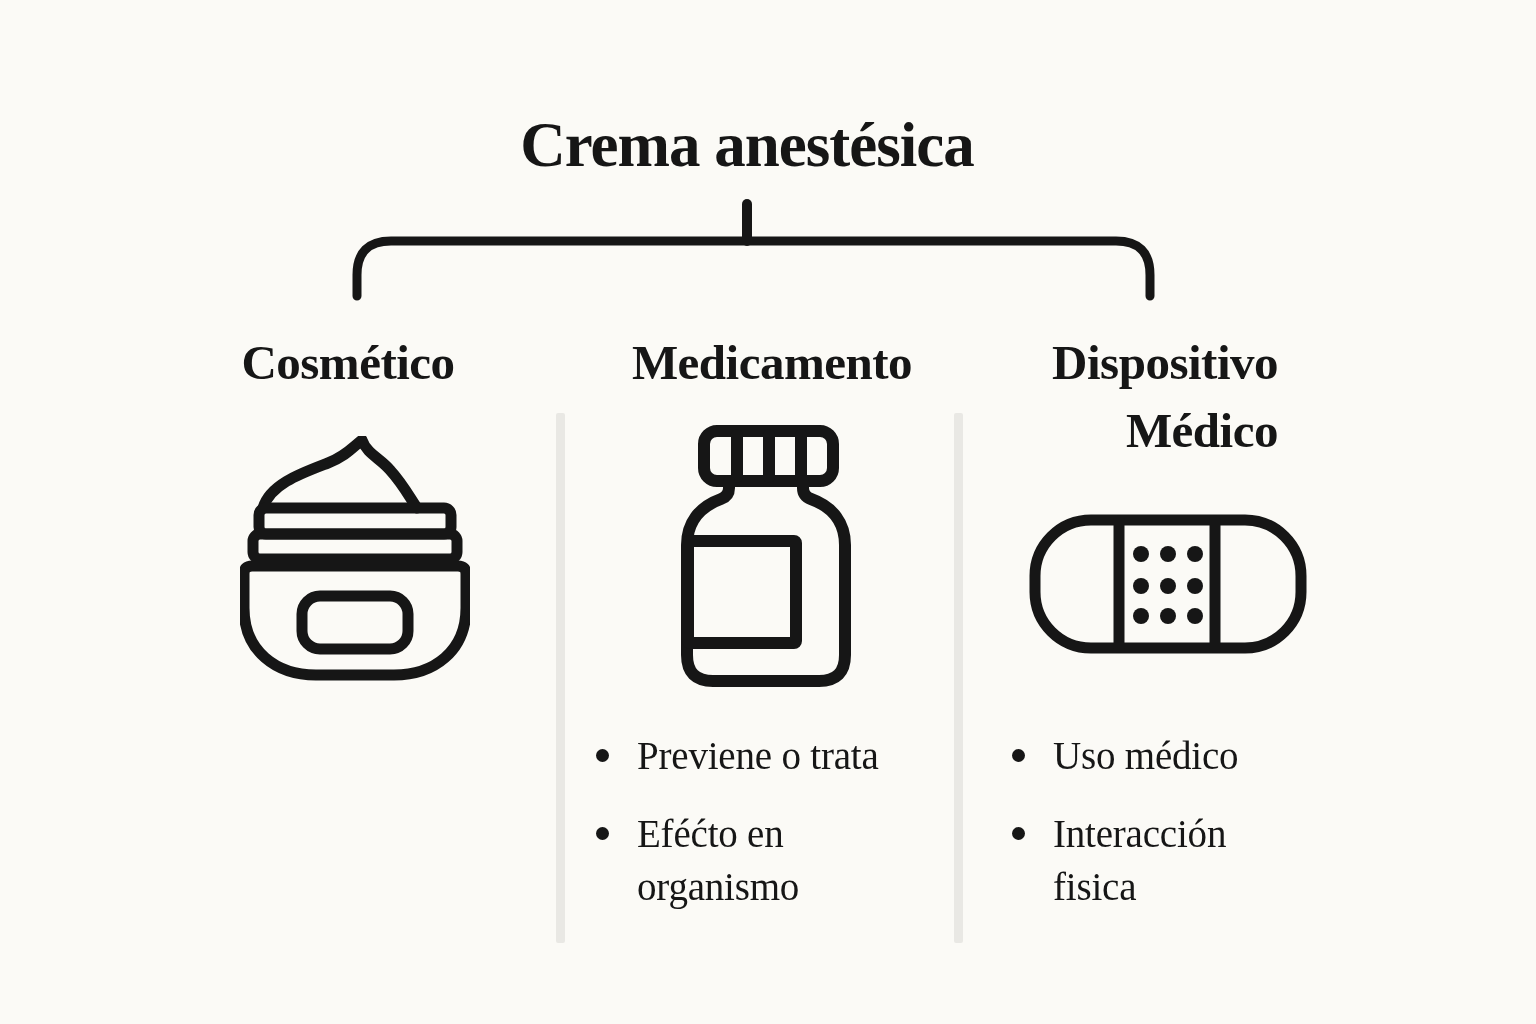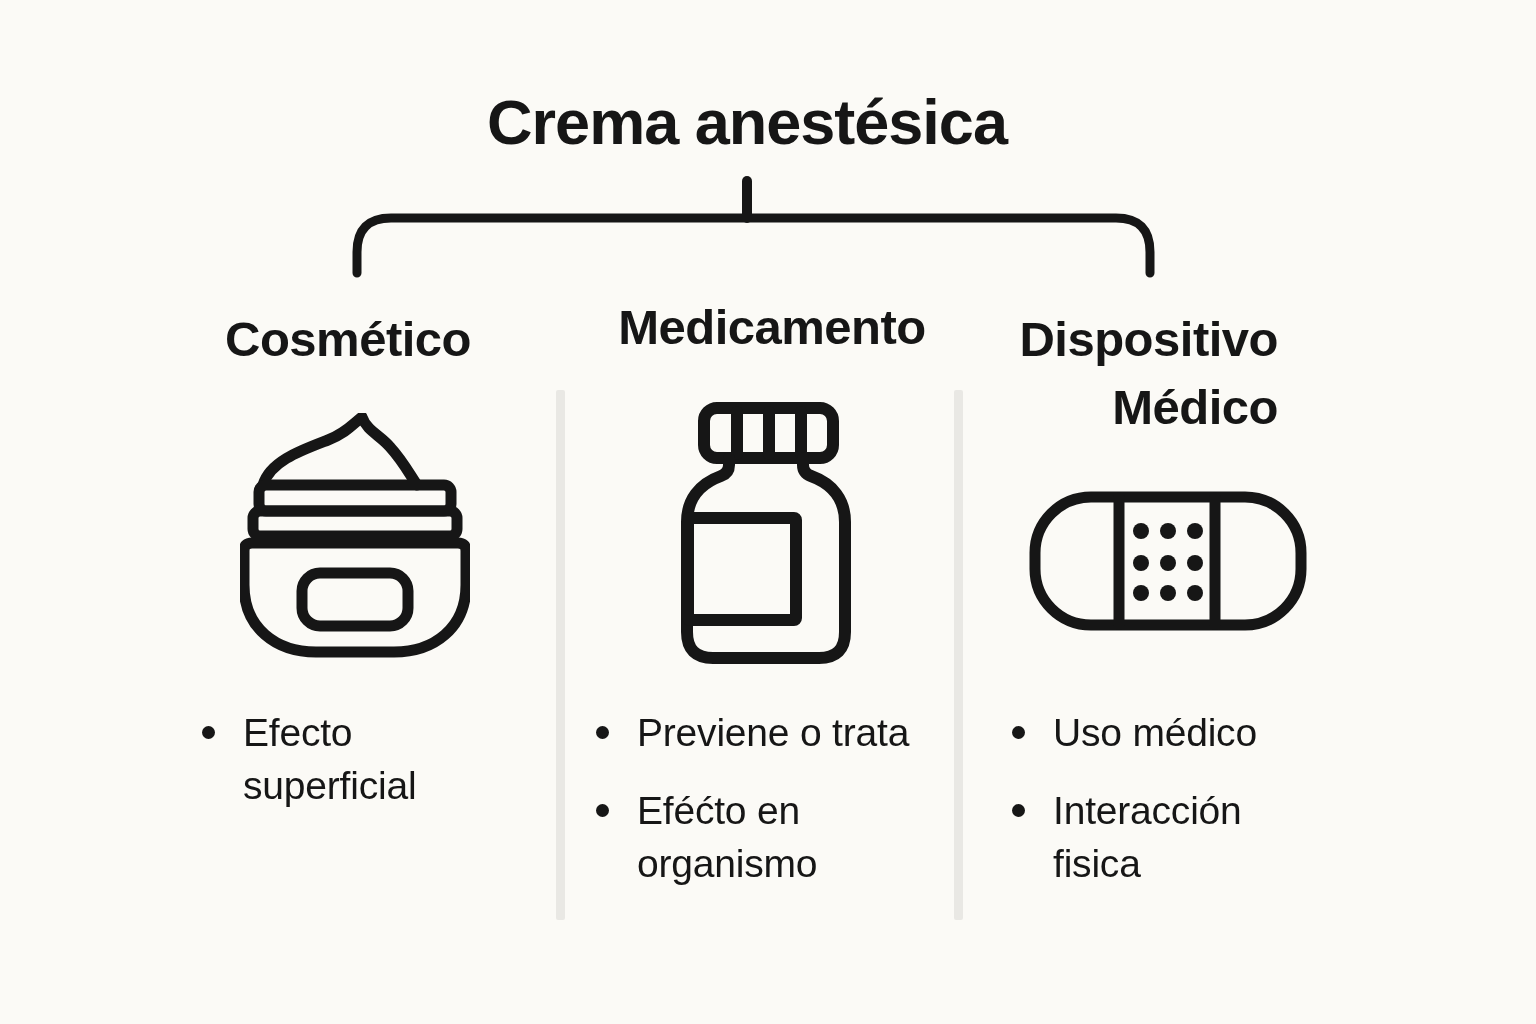--- a/index.html
+++ b/index.html
@@ -7,22 +7,23 @@
     --ink:#161616;
     --divider:#e9e8e4;
   }
   *{margin:0;padding:0;box-sizing:border-box;}
   html,body{background:var(--background);}
   #canvas{
     position:relative;
     width:1536px;height:944px;
     background:var(--background);
     overflow:hidden;
-    font-family:Liberation Sans, sans-serif;
+    font-family:Liberation Serif, serif;
     color:var(--ink);
+    margin-top:23px;
   }
   .title{
     position:absolute;
     left:747px;top:86px;
     transform:translateX(-50%);
     font-size:63px;
     font-weight:700;
     letter-spacing:-1px;
     white-space:nowrap;
     color:var(--ink);
@@ -35,21 +36,21 @@
     position:absolute;
     transform:translateX(-50%);
     font-size:49px;
     font-weight:700;
     letter-spacing:-0.5px;
     text-align:right;
     line-height:1.38;
     color:var(--ink);
   }
   #header-0{left:348px;top:306px;white-space:nowrap;}
-  #header-1{left:772px;top:294px;white-space:nowrap;}
+  #header-1{left:772px;top:306px;white-space:nowrap;}
   #header-2{left:1108px;top:306px;width:340px;}
   .divider{
     position:absolute;
     top:390px;
     width:9px;height:530px;
     background:var(--divider);
     border-radius:2px;
   }
   #divider-0{left:556px;}
   #divider-1{left:954px;}
@@ -129,24 +130,20 @@
       <circle cx="112" cy="72" r="8"></circle>
         <circle cx="139" cy="72" r="8"></circle>
         <circle cx="166" cy="72" r="8"></circle>
       <circle cx="112" cy="102" r="8"></circle>
         <circle cx="139" cy="102" r="8"></circle>
         <circle cx="166" cy="102" r="8"></circle>
     </g>
   </svg>
 
   <div class="bullets" id="bullets-0">
-    <div class="bullet-item">
-      <span class="dot"></span>
-      <span class="bullet-text">Efecto superficial</span>
-    </div>
   </div>
 
   <div class="bullets" id="bullets-1">
     <div class="bullet-item">
       <span class="dot"></span>
       <span class="bullet-text">Previene o trata</span>
     </div>
     <div class="bullet-item">
       <span class="dot"></span>
       <span class="bullet-text">Eféćto en organismo</span>

